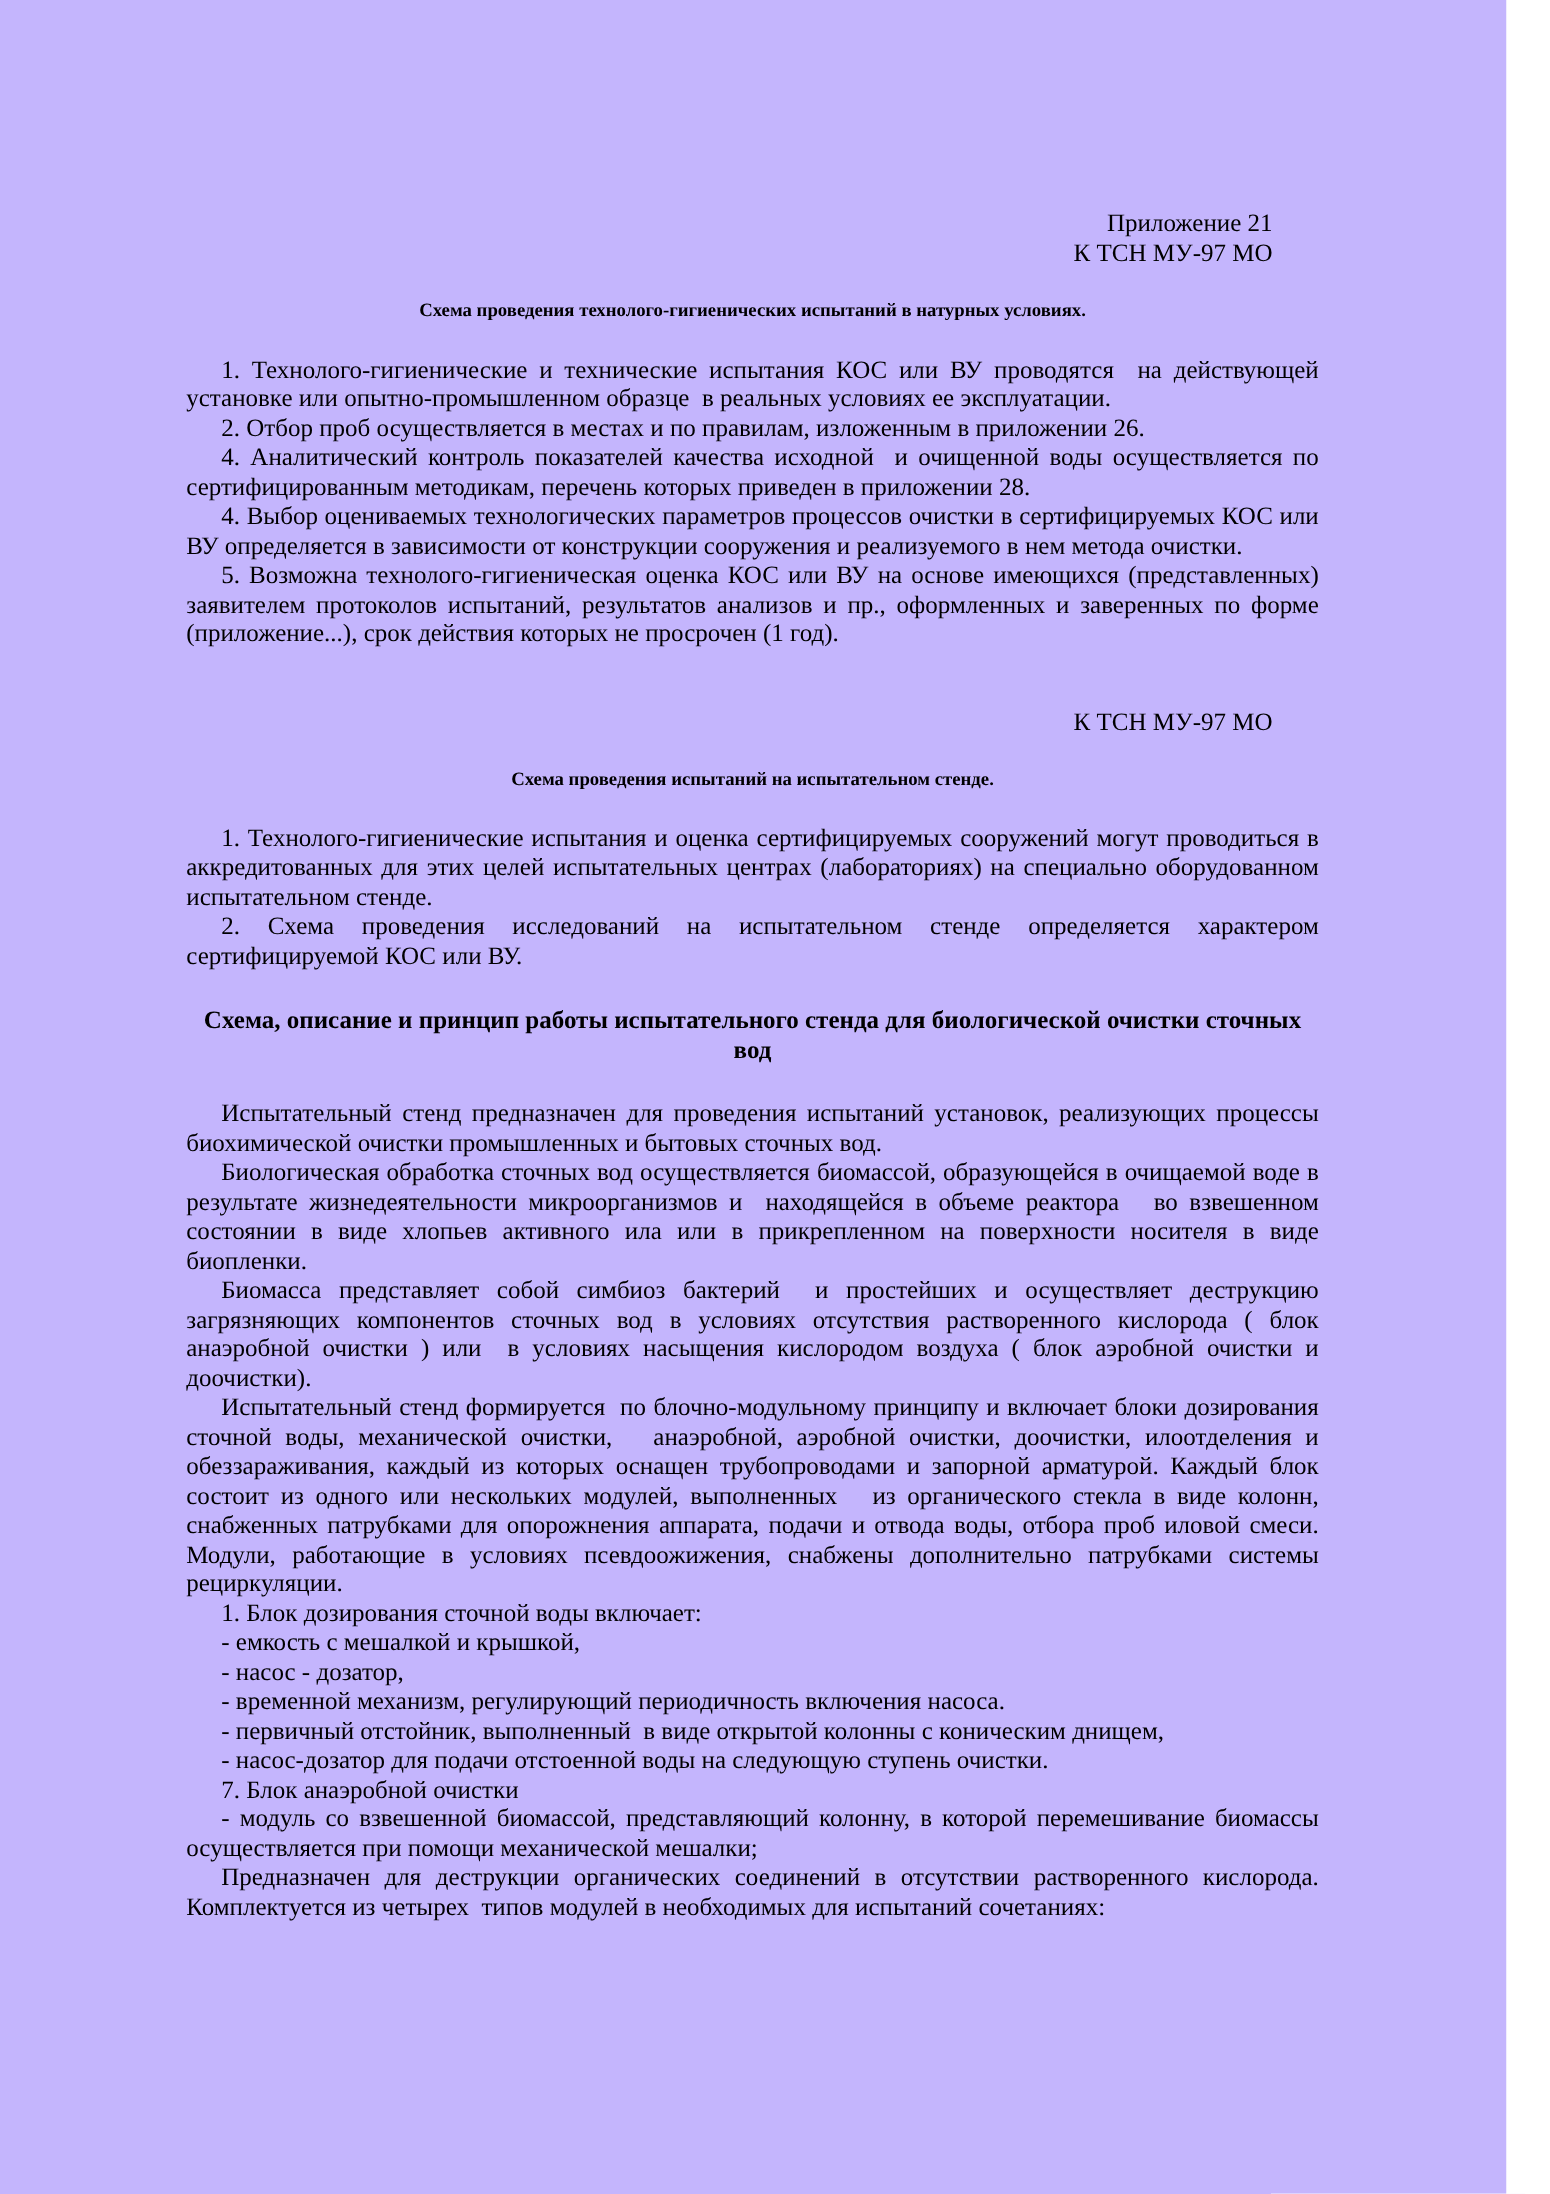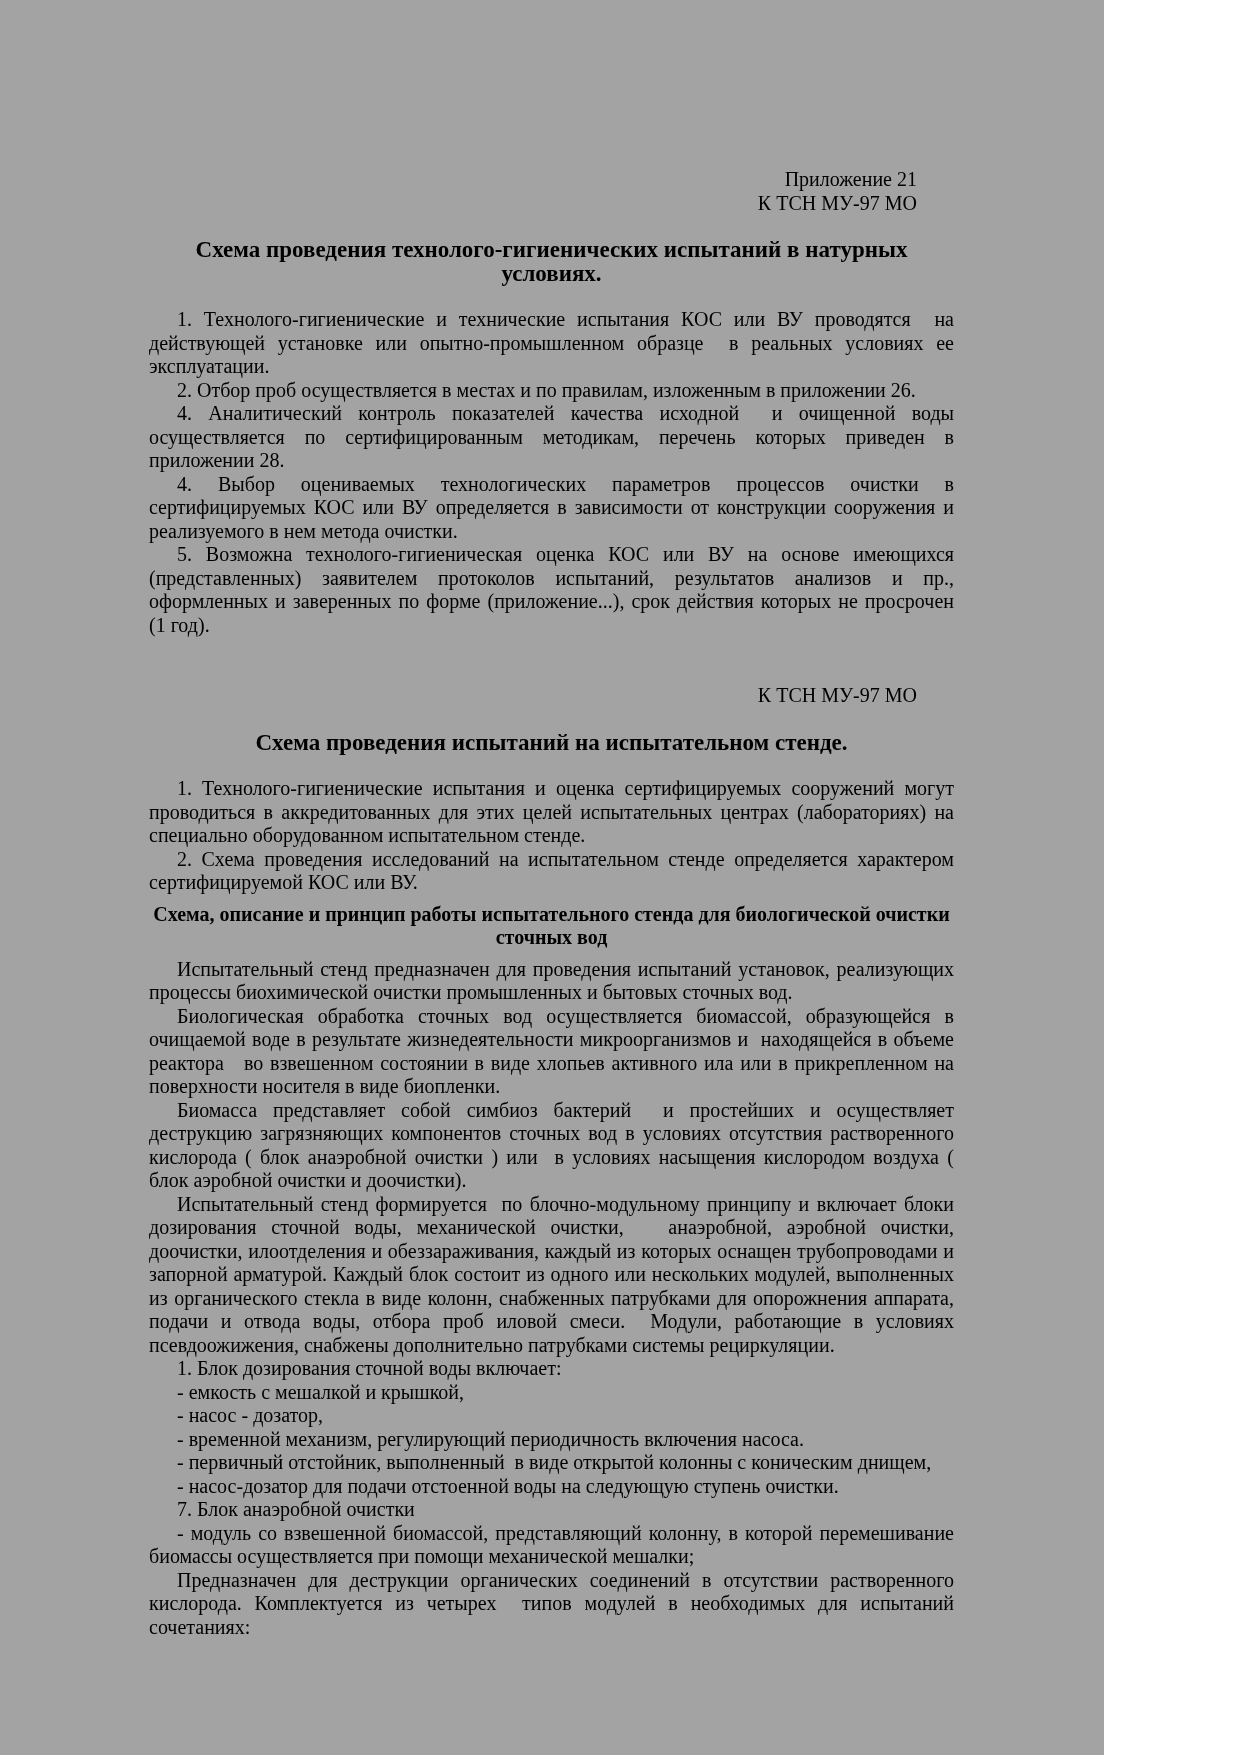--- a/index.html
+++ b/index.html
@@ -2,46 +2,46 @@
 <html lang="ru"><head>
 <meta charset="utf-8">
 <style>
   html, body {
     margin: 0;
     padding: 0;
     background: #ffffff;
   }
   .page {
     position: relative;
-    width: 1104px;
+    width: 1205px;
     height: 1755px;
-    background: #a3a3a3;
+    background: #c4b5fd;
     color: #000000;
     font-family: "Liberation Serif", "DejaVu Serif", serif;
     font-size: 20px;
     line-height: 23.5px;
     overflow: hidden;
     box-sizing: border-box;
     padding: 168px 150px 0 149px;
   }
   .ref-block {
     text-align: right;
     padding-right: 37px;
   }
   .doc-heading {
-    font-size: 23px;
+    font-size: 15px;
     font-weight: bold;
     text-align: center;
     margin: 23px 0;
   }
   .sub-heading {
     font-size: 20px;
     font-weight: bold;
     text-align: center;
-    margin: 8px 0;
+    margin: 28px 0;
   }
   .para {
     margin: 0;
     text-align: justify;
     text-indent: 28px;
     white-space: pre-wrap;
   }
   .appendix-22 {
     margin-top: 47px;
   }

